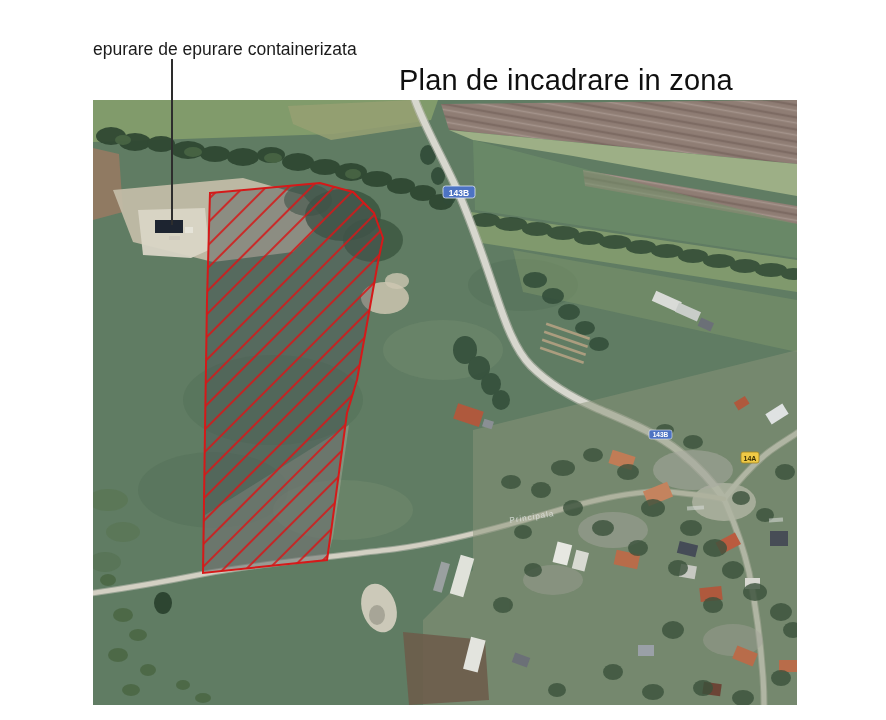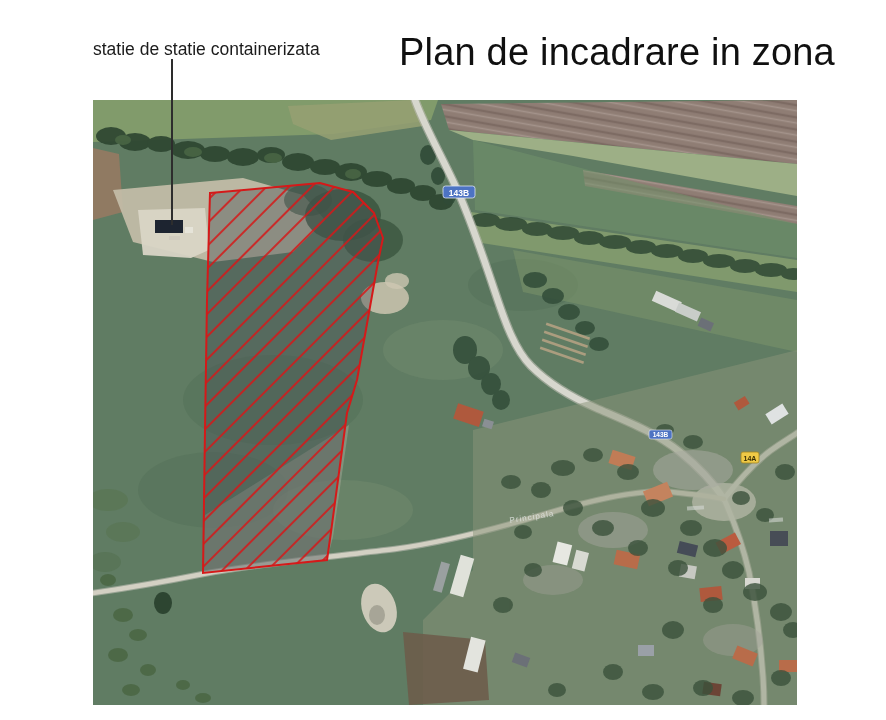--- a/index.html
+++ b/index.html
@@ -10,34 +10,34 @@
   }
   .annotation-label{
     position:absolute;left:93px;top:39px;
     font-size:17.5px;color:#1b1b1b;white-space:nowrap;
   }
   .leader{
     position:absolute;left:171px;top:59px;width:1.5px;height:166px;
     background:#2d2d2d;z-index:5;
   }
   .page-title{
-    position:absolute;left:399px;top:31px;margin:0;
-    font-size:38px;font-weight:500;color:#101010;white-space:nowrap;letter-spacing:.2px;
+    position:absolute;left:399px;top:64px;margin:0;
+    font-size:29px;font-weight:500;color:#101010;white-space:nowrap;letter-spacing:.2px;
   }
   svg.map{
     position:absolute;left:93px;top:100px;
     filter:blur(.35px) saturate(.93);
     background:#5e7d62;
   }
   .sign-text{font-family:"Liberation Sans",sans-serif;font-weight:bold;}
 </style>
 </head>
 <body>
 
-<div class="annotation-label">statie de statie containerizata</div>
+<div class="annotation-label">epurare de epurare containerizata</div>
 <div class="leader"></div>
 <h1 class="page-title">Plan de incadrare in zona</h1>
 
 <svg class="map" width="704" height="605" viewBox="0 0 704 605">
   <defs>
     <pattern id="hatch" width="16" height="16" patternUnits="userSpaceOnUse" patternTransform="rotate(-45)">
       <line x1="0" y1="8" x2="16" y2="8" stroke="#e01616" stroke-width="1.7"></line>
     </pattern>
     <pattern id="plow" width="12" height="12" patternUnits="userSpaceOnUse" patternTransform="rotate(10)">
       <rect width="12" height="12" fill="#907d73"></rect>

